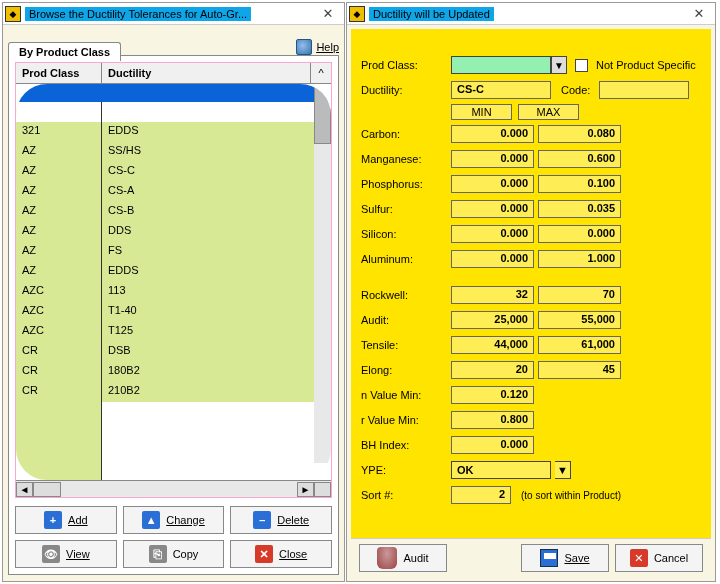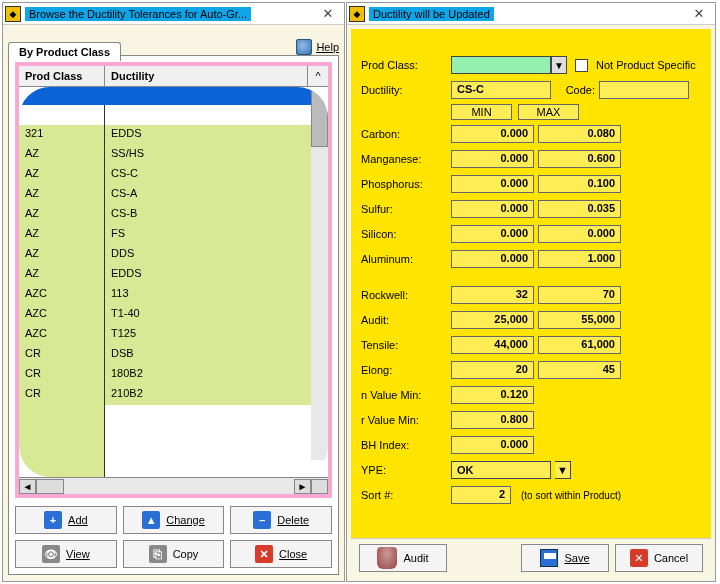--- a/index.html
+++ b/index.html
@@ -11,21 +11,21 @@
   .titlebar .appicon { width: 16px; height: 16px; background: #f0c000; border: 1px solid #333; margin-right: 4px; display:inline-flex;align-items:center;justify-content:center;font-size:9px; }
   .titlebar .title-hl { background: #0ea5e9; padding: 1px 4px; }
   .titlebar .close-x { margin-left: auto; width: 28px; height: 18px; display:flex;align-items:center;justify-content:center; font-size: 13px; color:#444; }
   .body { flex: 1; background: #f9f5e3; padding: 6px 5px; display: flex; flex-direction: column; position: relative; }
   .tabrow { height: 24px; display: flex; align-items: flex-end; position: relative; }
   .tab { border: 1px solid #888; border-bottom: none; background: #fff; padding: 3px 10px; border-radius: 3px 3px 0 0; font-weight: bold; position:relative; top:6px; z-index:2; }
   .help-link { margin-left:auto; display:flex; align-items:center; gap:4px; text-decoration: underline; color:#000; }
   .help-icon { width:16px; height:16px; display:inline-block; background: radial-gradient(circle at 40% 40%, #9be 0%, #37a 100%); border:1px solid #258; border-radius:2px; }
   .panel { border: 1px solid #888; background: #fff; flex:1; display:flex; flex-direction:column; padding: 6px; }
   
-  .list-wrap { border: 4px solid #f9a8d4; background:#fff; flex:1; display:flex; flex-direction:column; }
+  .list-wrap { border: 1px solid #f9a8d4; background:#fff; flex:1; display:flex; flex-direction:column; }
   .list-head { display:flex; border-bottom:1px solid #888; }
   .list-head .c1, .list-head .c2 { border-right:1px solid #888; padding:4px 6px; font-weight:bold; background:#f0f0f0; }
   .list-head .c1 { width:86px; }
   .list-head .c2 { flex:1; }
   .list-head .arrow { width:20px; text-align:center; padding:4px 0; background:#f0f0f0; }
   .list-body { flex:1; overflow:hidden; position:relative;border-radius:31px; }
   .selrow { background:#0a64d8; height:18px; }
   .dataarea { display:flex; height: calc(100% - 18px); }
   .col1 { width:86px; border-right:1px solid #333; }
   .col2 { flex:1; }
@@ -112,22 +112,22 @@
               <div class="cellrow">CR</div>
               <div class="cellrow">CR</div>
             </div>
             <div class="col2">
               <div class="cellrow"></div>
               <div class="cellrow greencells">EDDS</div>
               <div class="cellrow greencells">SS/HS</div>
               <div class="cellrow greencells">CS-C</div>
               <div class="cellrow greencells">CS-A</div>
               <div class="cellrow greencells">CS-B</div>
+              <div class="cellrow greencells">DDS</div>
               <div class="cellrow greencells">FS</div>
-              <div class="cellrow greencells">DDS</div>
               <div class="cellrow greencells">EDDS</div>
               <div class="cellrow greencells">113</div>
               <div class="cellrow greencells">T1-40</div>
               <div class="cellrow greencells">T125</div>
               <div class="cellrow greencells">DSB</div>
               <div class="cellrow greencells">180B2</div>
               <div class="cellrow greencells">210B2</div>
             </div>
           </div>
           <div class="vscroll">
@@ -187,21 +187,21 @@
         <span class="dropdown">
           <span class="dd"></span>
           <span class="ddar">▼</span>
         </span>
         <span class="chk"></span>
         <span>Not Product Specific</span>
       </div>
       <div class="frow">
         <span class="flab">Ductility:</span>
         <span class="fval left" style="width:100px">CS-C</span>
-        <span style="width:34px;text-align:right;margin-left:6px">Code:</span>
+        <span style="width:34px;margin-left:6px">Code:</span>
         <span class="fval left" style="width:90px"></span>
       </div>
       <div class="head-mm">
         <div>MIN</div>
         <div>MAX</div>
       </div>
       <div class="frow">
         <span class="flab">Carbon:</span>
         <span class="fval w70">0.000</span>
         <span class="fval w70">0.080</span>

